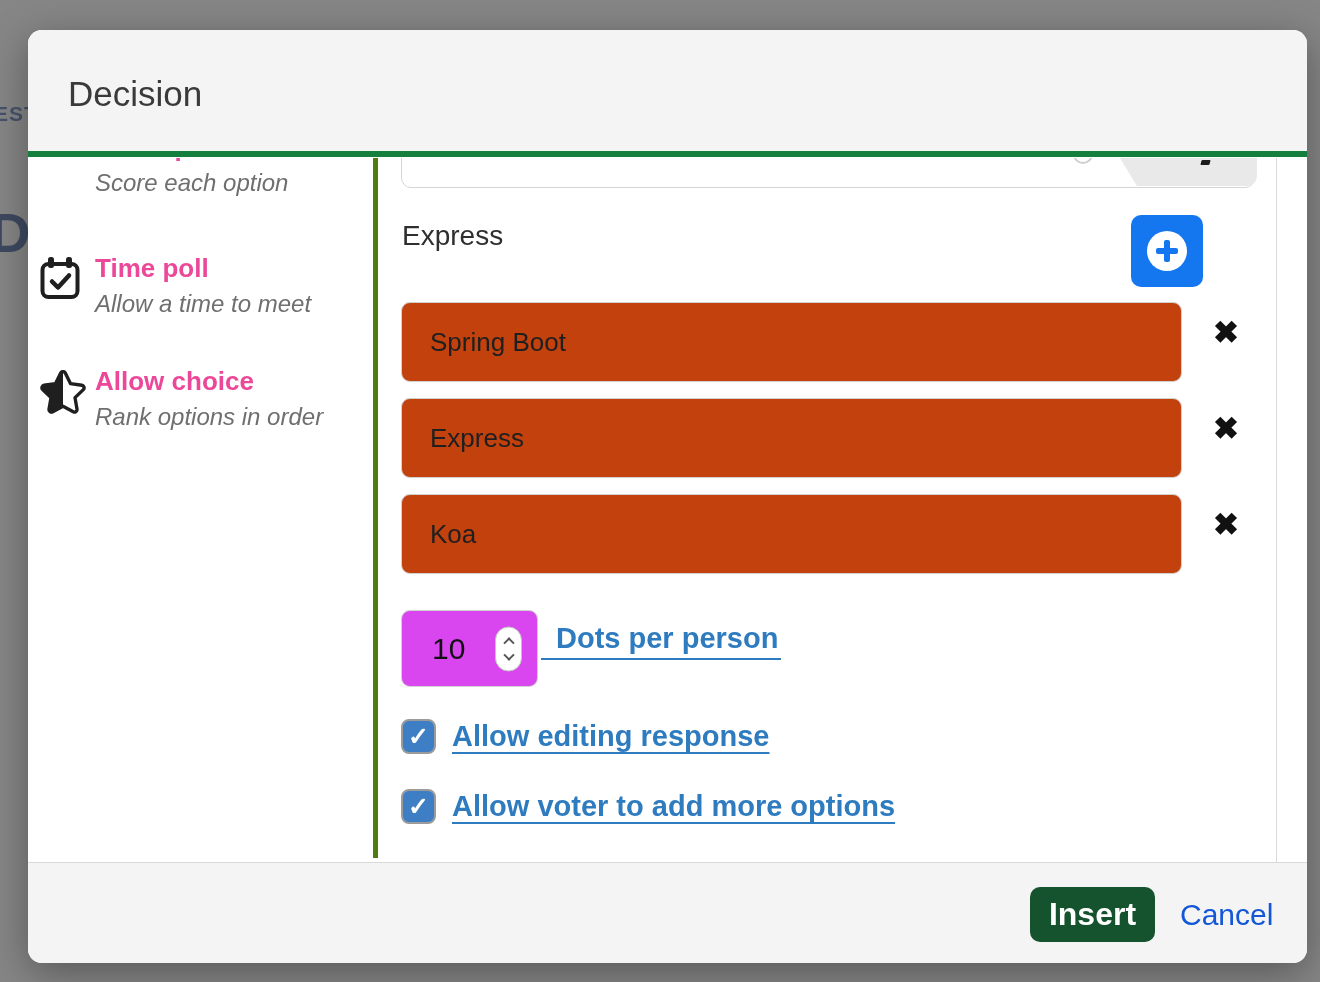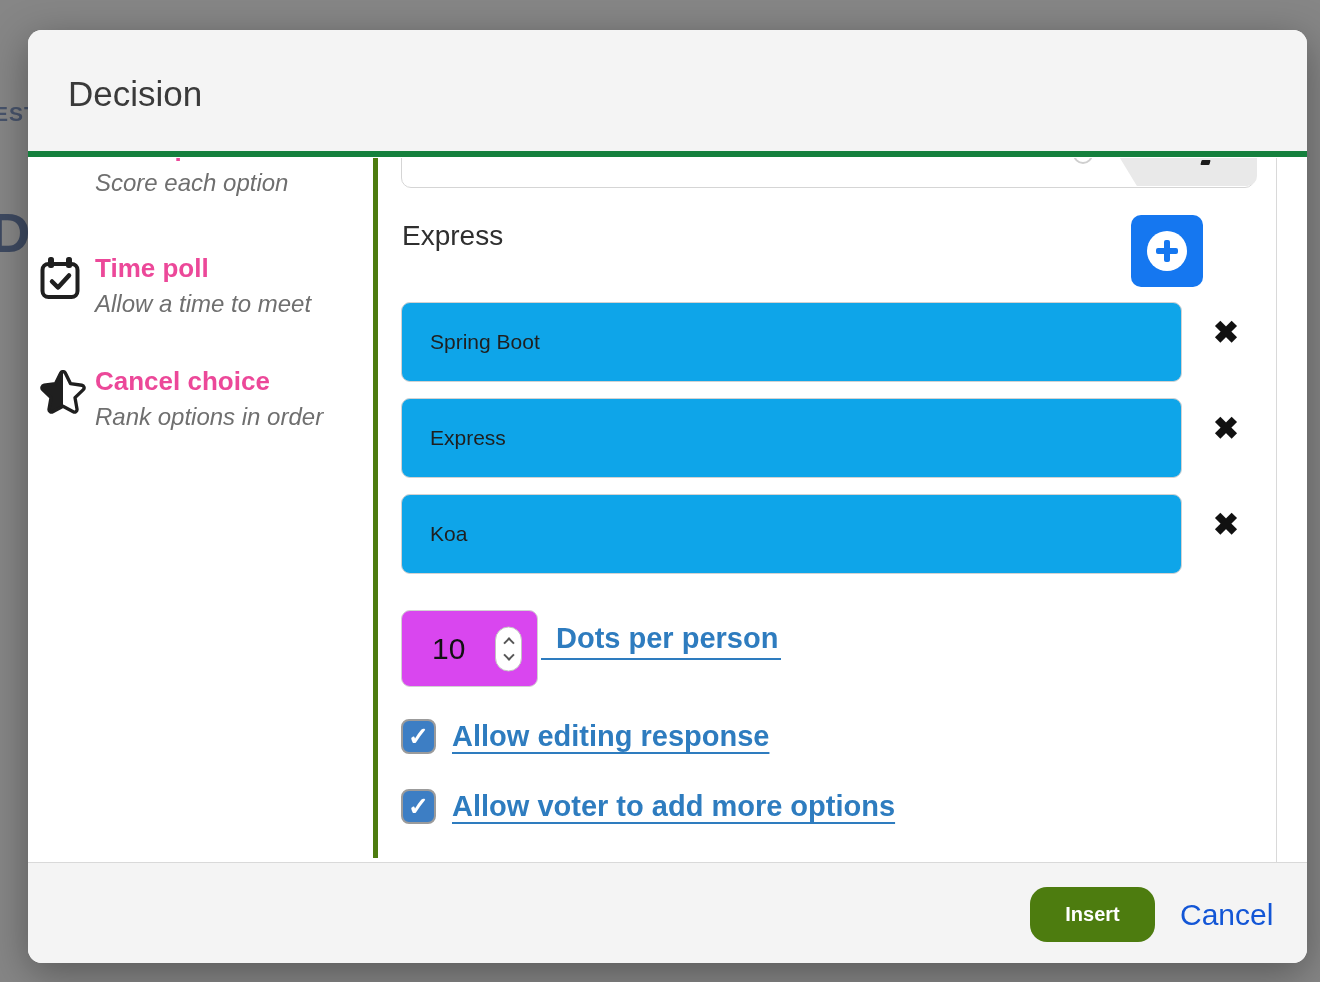--- a/index.html
+++ b/index.html
@@ -87,23 +87,23 @@
     background:#fff; border-radius:50%;
   }
   .add-btn .circ::before, .add-btn .circ::after {
     content:""; position:absolute; background:#1577f0; left:50%; top:50%;
   }
   .add-btn .circ::before { width:22px; height:6px; margin:-3px 0 0 -11px; border-radius:2px; }
   .add-btn .circ::after  { width:6px; height:22px; margin:-11px 0 0 -3px; border-radius:2px; }
 
   .opt-input {
     position:absolute; left:22px; width:781px; height:80px;
-    border:1px solid #d2d2d2; border-radius:9px; background:#0ea5e9;
+    border:1px solid #d2d2d2; border-radius:9px; background:#c2410c;
     font-family:"Liberation Sans", sans-serif;
-    font-size:21px; color:#1f1f1f; padding-left:28px; outline:none;
+    font-size:26px; color:#1f1f1f; padding-left:28px; outline:none;
   }
   .opt1 { top:144px; } .opt2 { top:240px; } .opt3 { top:336px; }
 
   .x-btn {
     position:absolute; left:828px; width:38px; height:38px;
     background:none; border:none; cursor:pointer;
     font-size:31px; font-weight:bold; color:#111; line-height:38px; text-align:center; padding:0;
   }
   .x1 { top:156px; } .x2 { top:252px; } .x3 { top:348px; }
 
@@ -146,22 +146,22 @@
     text-decoration:underline; text-decoration-thickness:2px; text-underline-offset:6px;
   }
 
   
   .modal-footer {
     position:absolute; left:0; right:0; bottom:0; height:101px;
     background:#f4f4f4; border-top:1px solid #d9d9d9;
   }
   .insert-btn {
     position:absolute; left:1002px; top:24px; width:125px; height:55px;
-    background:#4d7c0f; color:#fff; border:none; border-radius:17px;
-    font-family:"Liberation Sans", sans-serif; font-size:20px; font-weight:bold; cursor:pointer;
+    background:#14532d; color:#fff; border:none; border-radius:10px;
+    font-family:"Liberation Sans", sans-serif; font-size:32px; font-weight:bold; cursor:pointer;
   }
   .cancel-btn {
     position:absolute; left:1146px; top:24px; height:55px; line-height:55px;
     background:none; border:none; color:#1356d6; font-family:"Liberation Sans", sans-serif;
     font-size:30px; cursor:pointer; padding:0 6px;
   }
 </style>
 </head>
 <body>
 
@@ -211,21 +211,21 @@
               <defs>
                 <linearGradient id="halfStar" x1="0" y1="0" x2="1" y2="0">
                   <stop offset="0.5" stop-color="#1f1f1f"></stop>
                   <stop offset="0.5" stop-color="#1f1f1f" stop-opacity="0"></stop>
                 </linearGradient>
               </defs>
               <path d="M316.9 18C311.6 7 300.4 0 288.1 0s-23.4 7-28.8 18L195 150.3 51.4 171.5c-12 1.8-22 10.2-25.7 21.7s-.7 24.2 7.9 32.7L137.8 327 113.2 469.7c-2.1 12 2.9 24.2 12.9 31.3s23 8 33.8 2.3l128.3-68.5 128.3 68.5c10.8 5.7 23.9 4.9 33.8-2.3s14.9-19.3 12.9-31.3L438.5 327 542.7 225.9c8.6-8.5 11.7-21.2 7.9-32.7s-13.7-19.9-25.7-21.7L381.2 150.3 316.9 18z" fill="url(#halfStar)" stroke="#1f1f1f" stroke-width="42" stroke-linejoin="round"></path>
             </svg>
           </span>
           <span class="s-text">
-            <div class="s-title">Cancel choice</div>
+            <div class="s-title">Allow choice</div>
             <div class="s-desc">Rank options in order</div>
           </span>
         </div>
 
       </aside>
 
       <section class="panel">
 
         <div class="partial-input"></div>
         <div class="partial-gray"></div>

